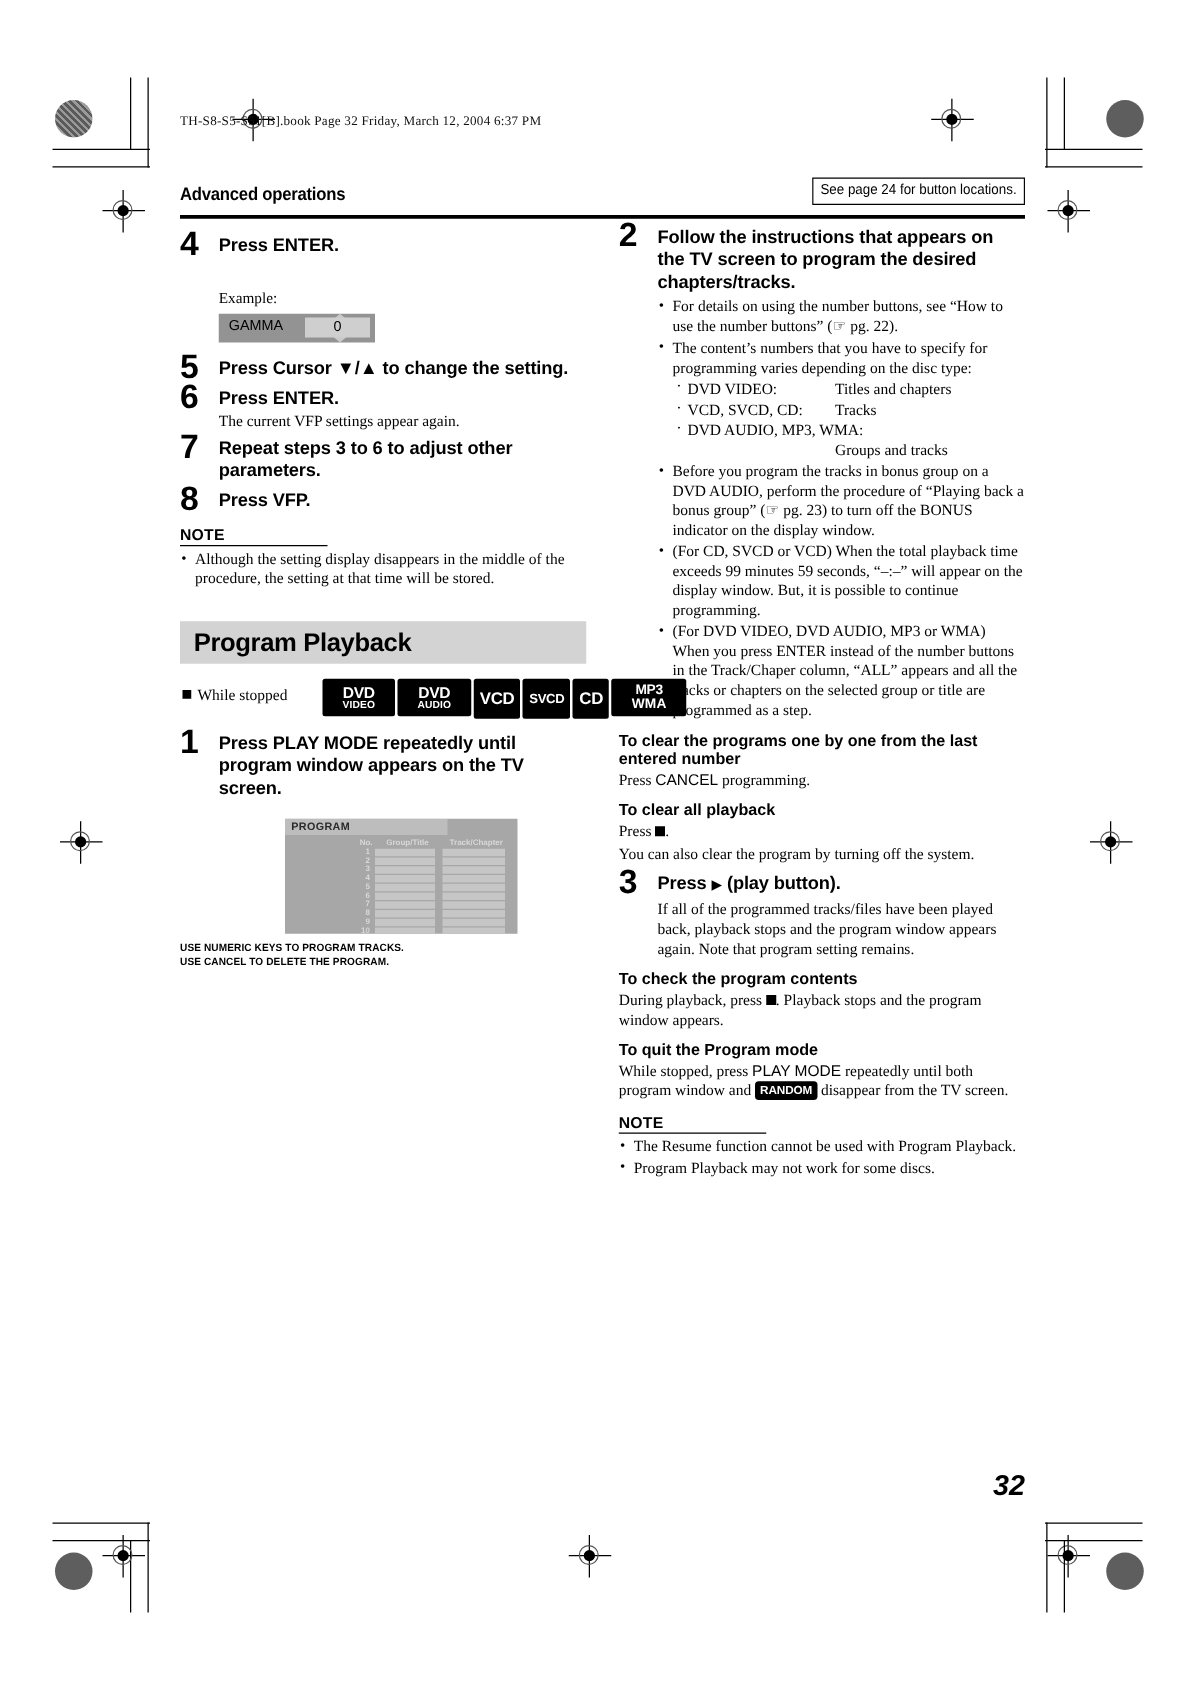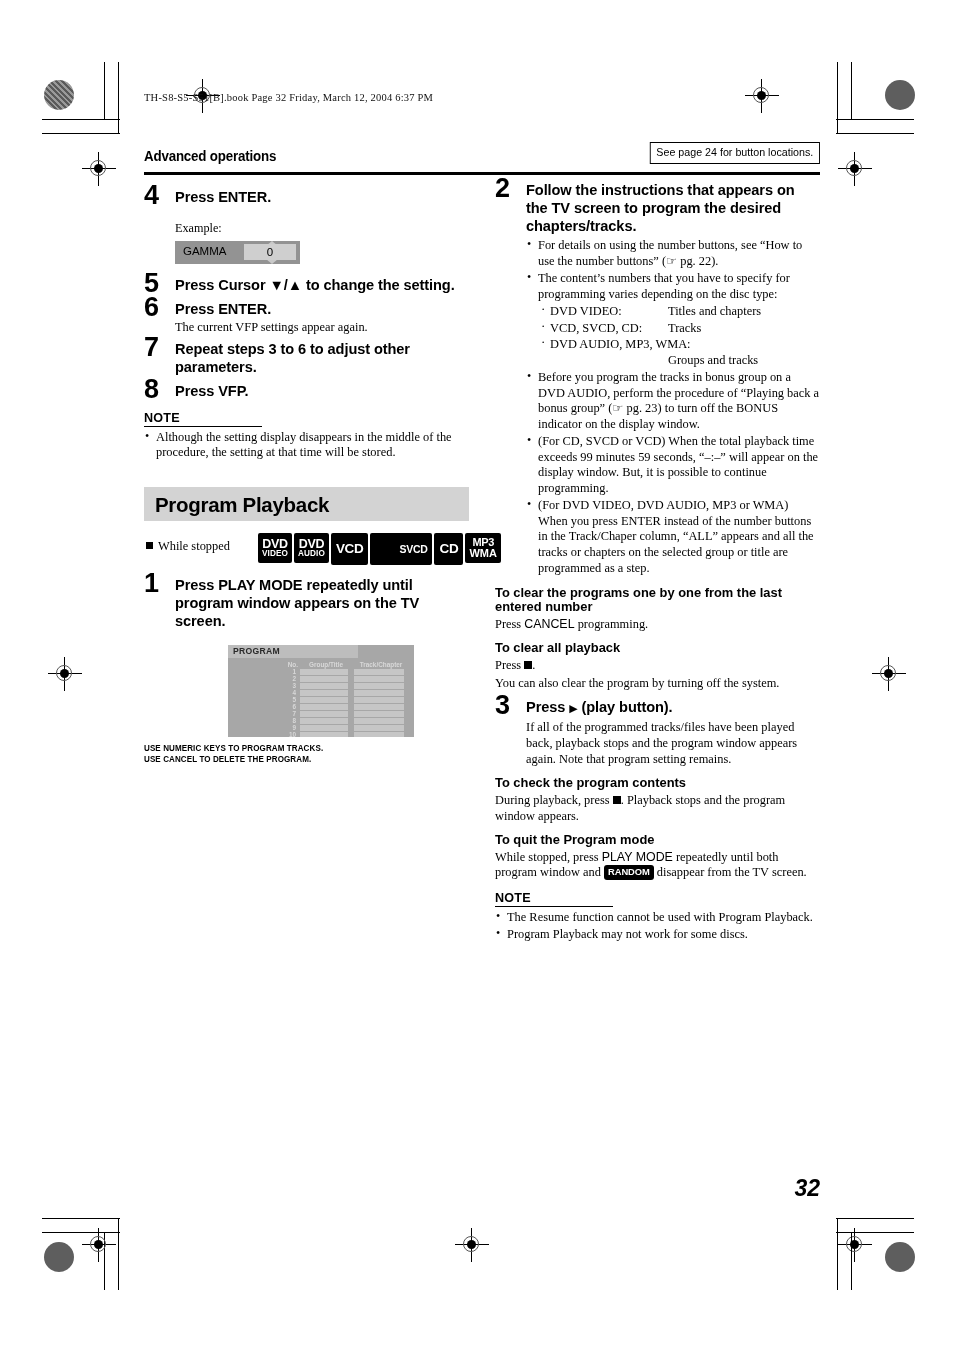--- a/index.html
+++ b/index.html
@@ -201,21 +201,21 @@
     font-weight: bold;
     font-size: 12.9px;
     line-height: 1.12;
     margin-top: 9px;
   }
 
   
   .gamma-label {
     font-family: "Liberation Serif", serif;
     font-size: 12.2px;
-    margin-top: 14px;
+    margin-top: 24px;
   }
   .gamma-box {
     margin-top: 5px;
     width: 125px;
     height: 23px;
     background: #939393;
     position: relative;
   }
   .gamma-box .gname {
     position: absolute;
@@ -296,24 +296,24 @@
     font-weight: bold;
     display: flex;
     flex-direction: column;
     justify-content: center;
     align-items: center;
     height: 30px;
     box-sizing: border-box;
   }
   .disc .l1 { font-size: 12.5px; line-height: 1.0; letter-spacing: -0.3px; }
   .disc .l2 { font-size: 8.2px; line-height: 1.05; letter-spacing: 0.1px; }
-  .disc.two { padding: 0 4px; }
+  .disc.two { padding: 0 16px; }
   .disc.one { padding: 16px 5px; }
   .disc.one .l1 { font-size: 13.5px; }
-  .disc.small .l1 { font-size: 10.5px; margin-left: 24px; }
+  .disc.small .l1 { font-size: 10.5px; }
 
   
   .progwrap {
     position: relative;
     margin-top: 14px;
     margin-left: 84px;
     width: 186px;
   }
   .progshot {
     width: 186px;

